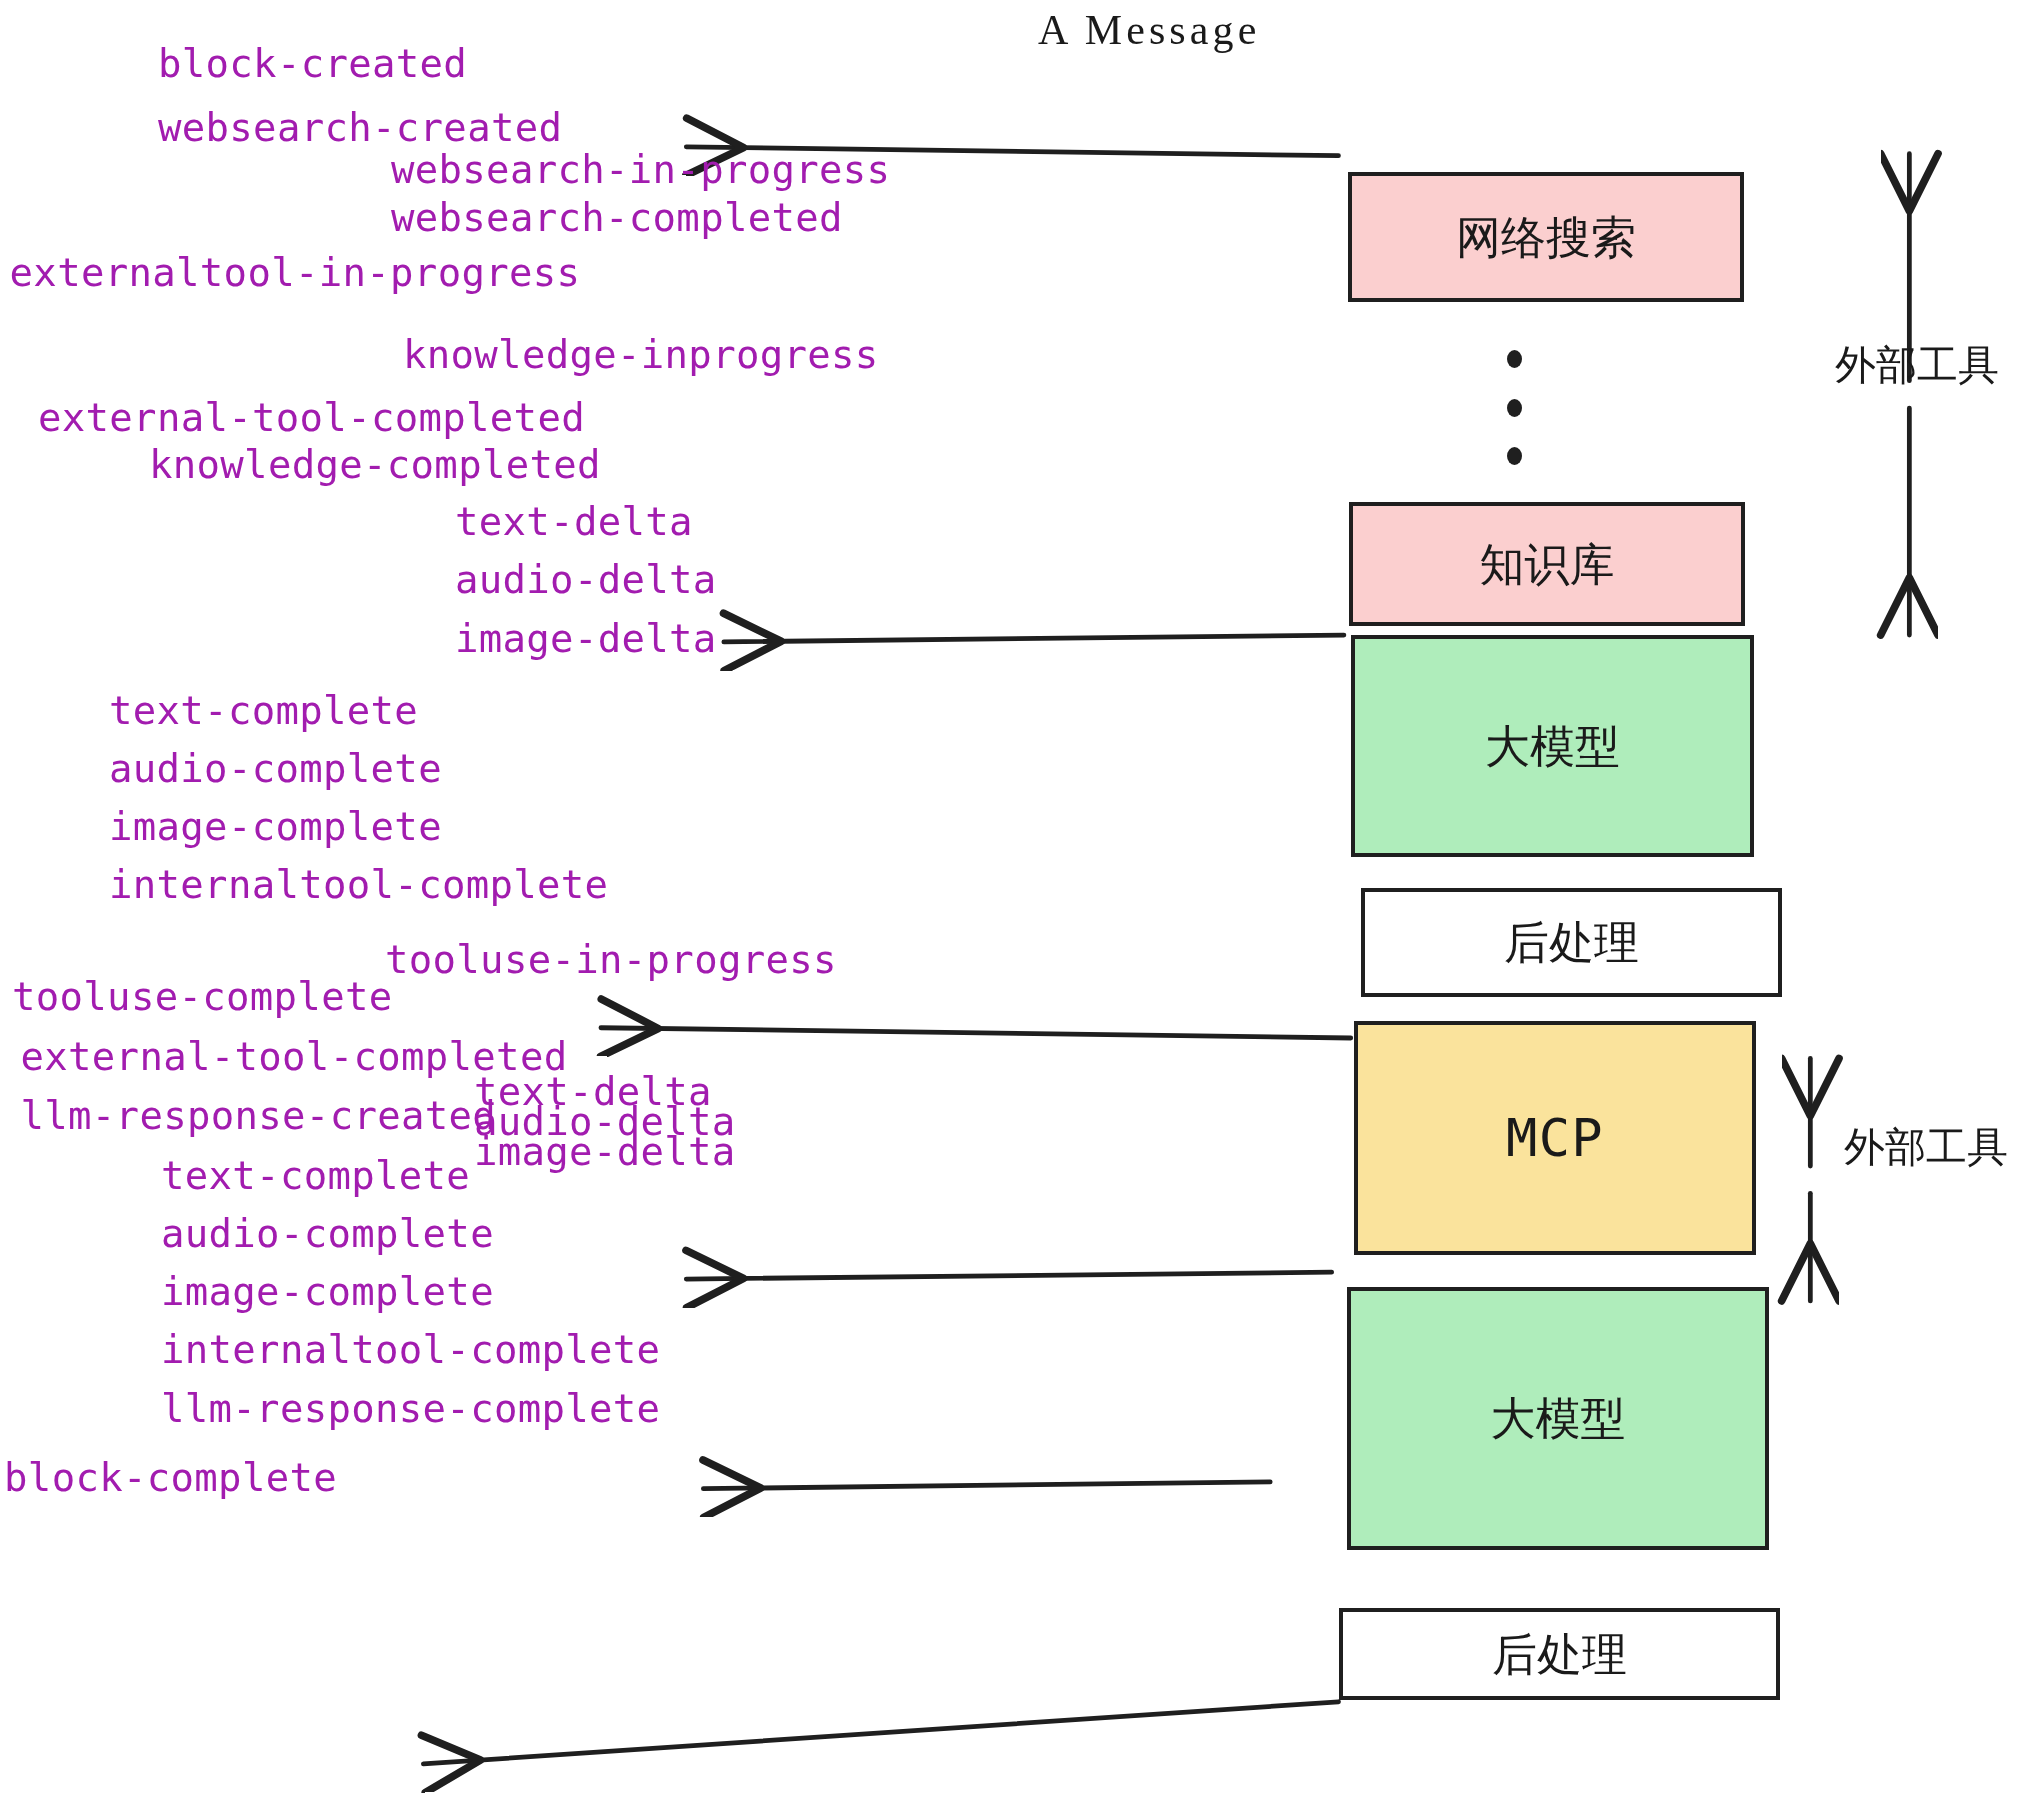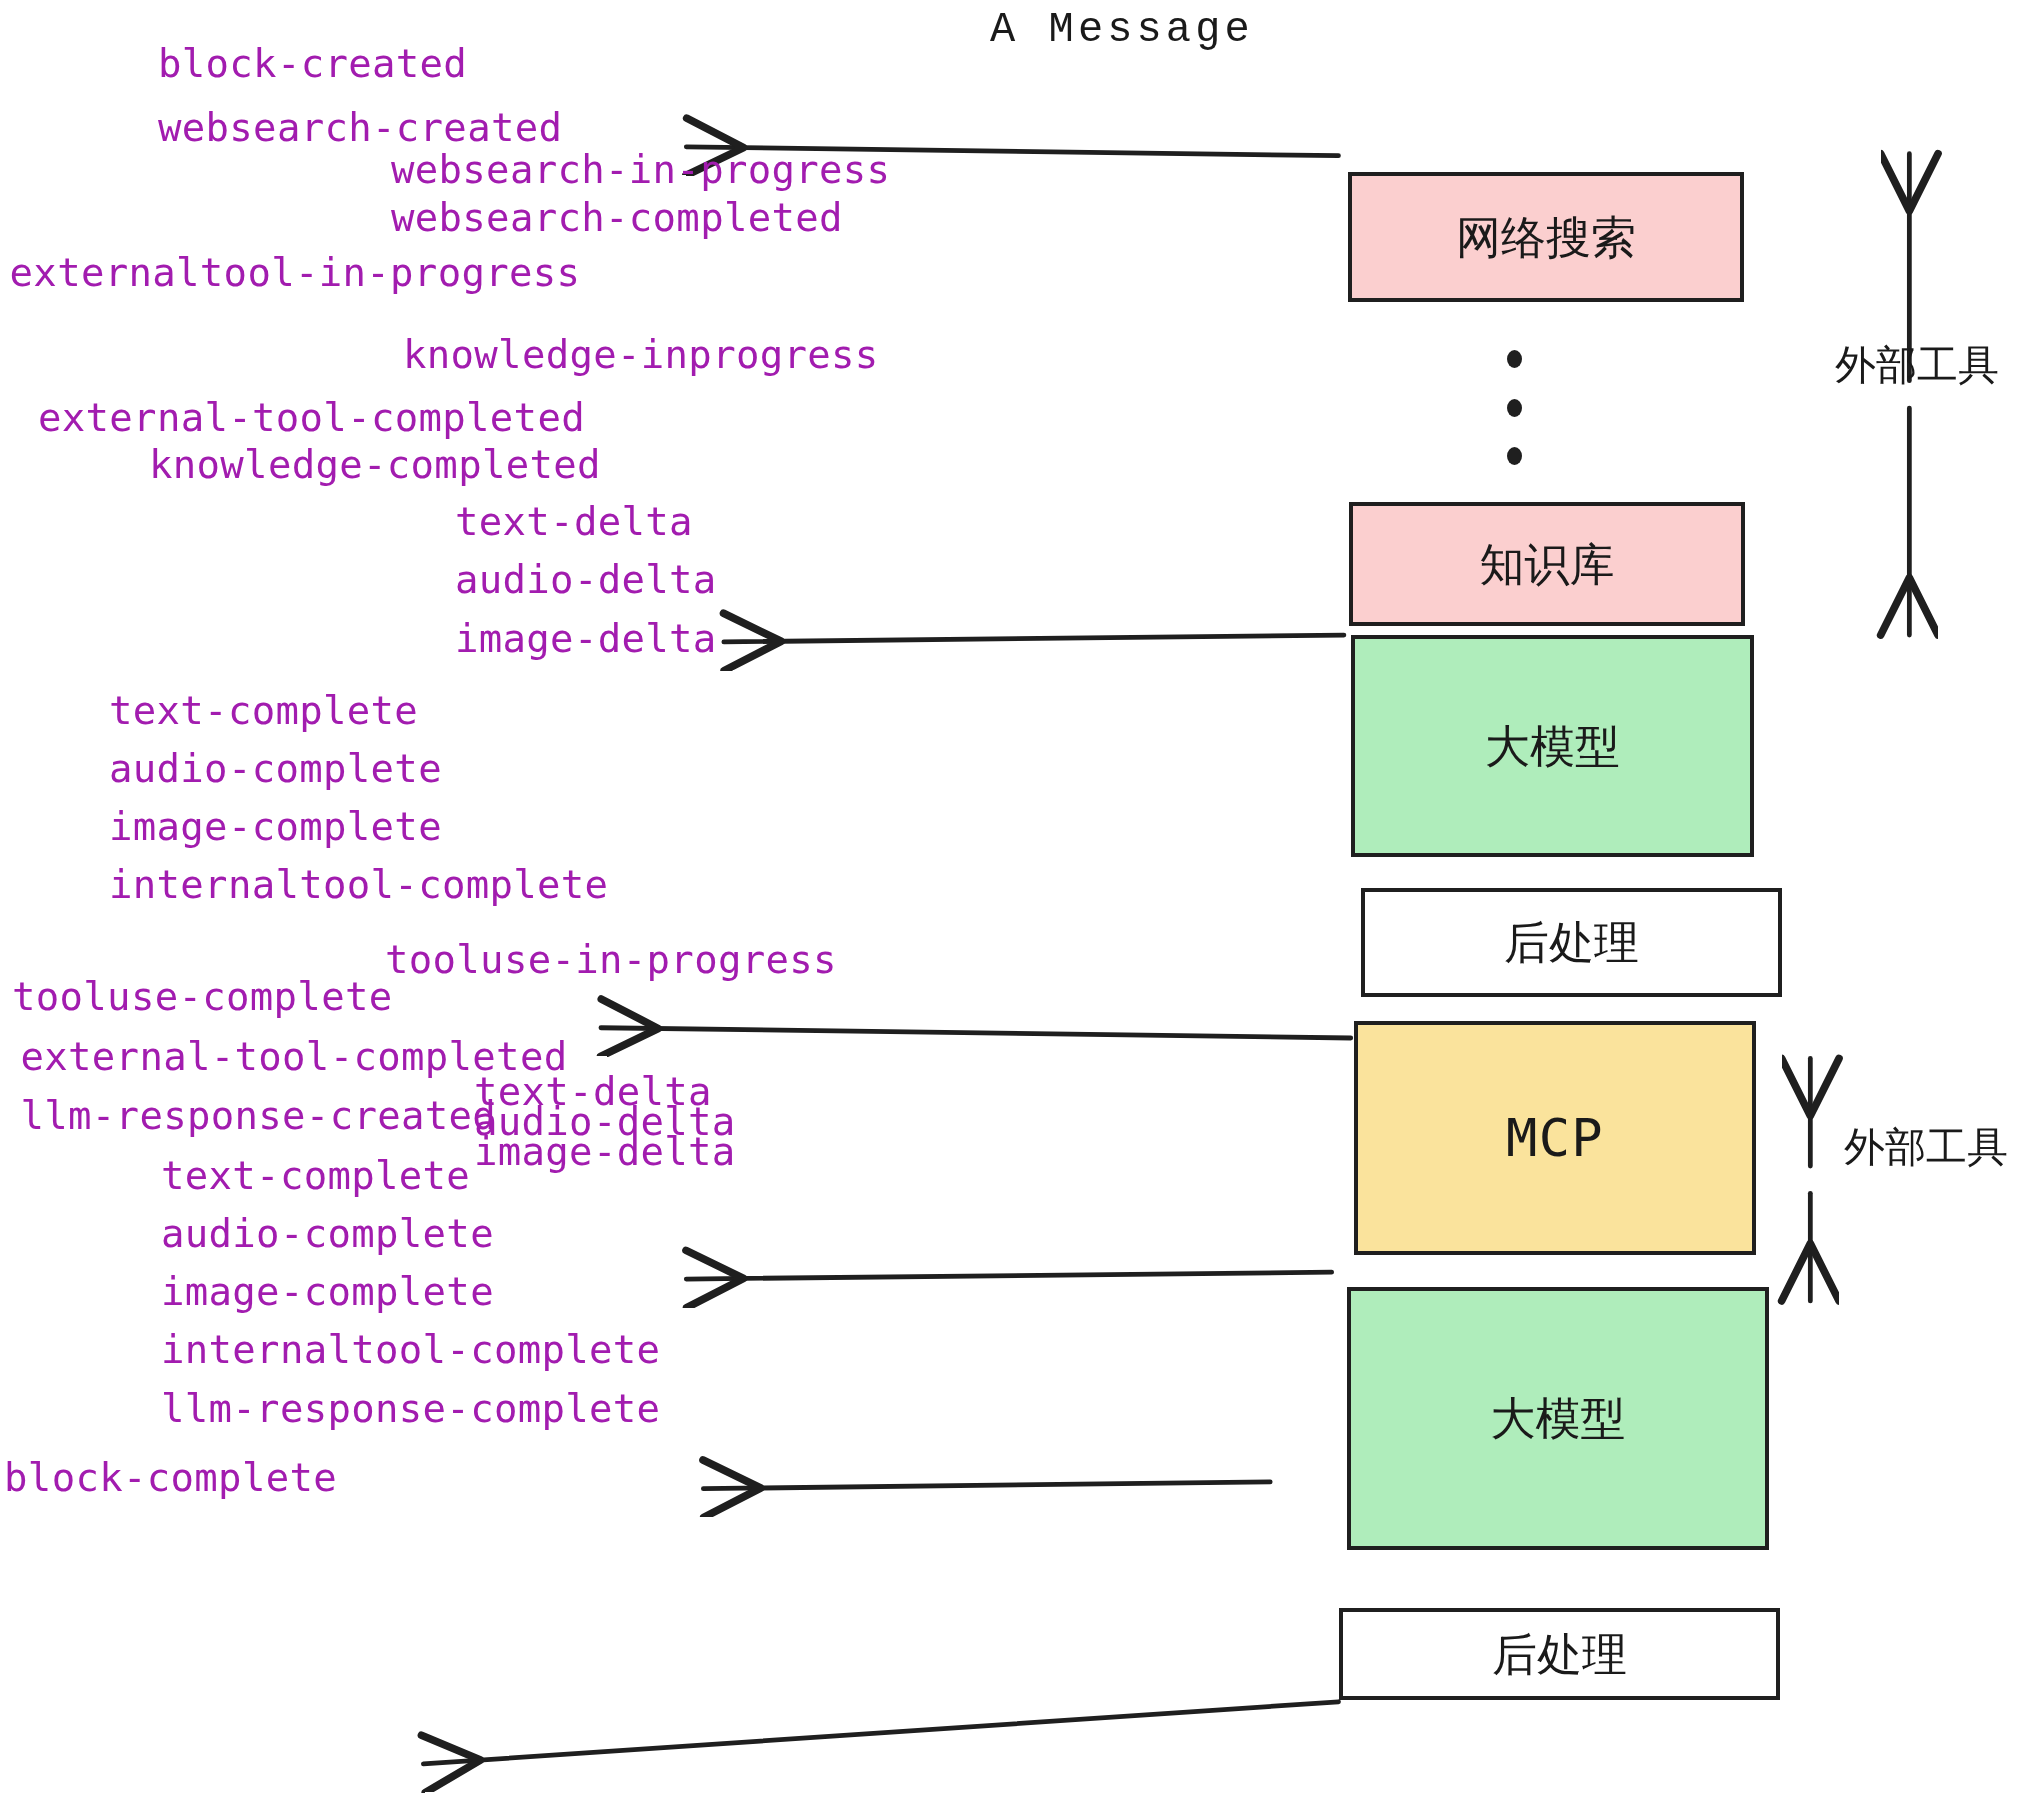--- a/index.html
+++ b/index.html
@@ -25,25 +25,26 @@
     position: absolute;
     font-family: "DejaVu Sans Mono", monospace;
     font-size: 39px;
     color: #a21caf;
     white-space: nowrap;
     letter-spacing: 0.3px;
     line-height: 1;
   }
   .title {
     position: absolute;
-    font-family: Liberation Mono, monospace;
+    font-family: Liberation Serif, serif;
     font-size: 42px;
     color: #1a1a1a;
     white-space: nowrap;
     letter-spacing: 4.1px;
+    margin-left: 48px;
   }
   .boxlabel {
     position: absolute;
     font-family: "DejaVu Sans", sans-serif;
     font-size: 45px;
     color: #1a1a1a;
     white-space: nowrap;
     text-align: center;
     line-height: 1;
   }

